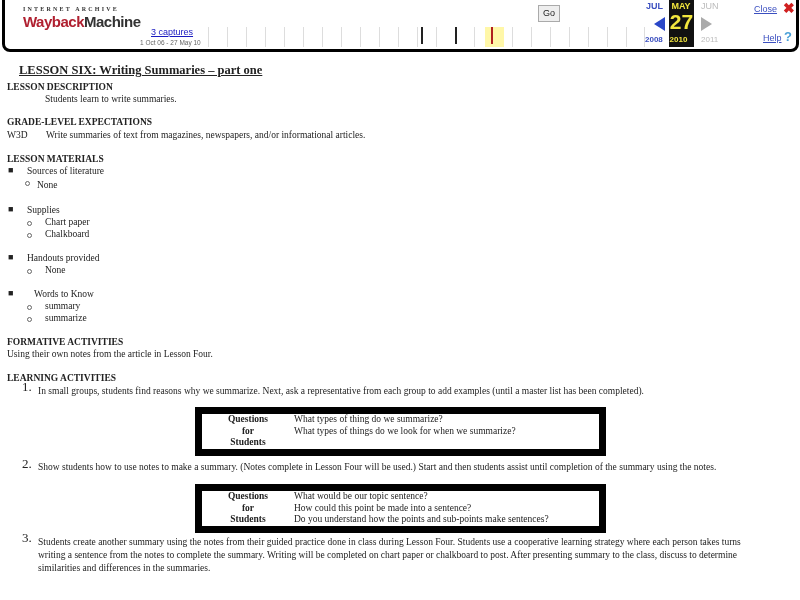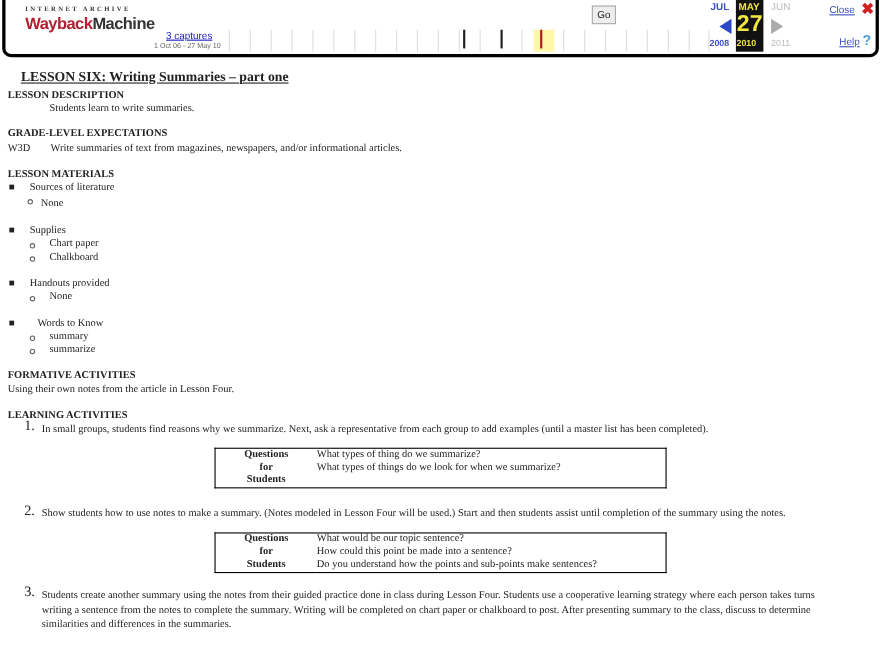--- a/index.html
+++ b/index.html
@@ -37,21 +37,21 @@
 
   
   #doc { position:absolute; left:7px; top:51px; width:785px; font-size:9.5px; line-height:12px; }
   .title { font-size:12.5px; font-weight:bold; text-decoration:underline; margin:12px; line-height:15px; }
   .h { font-weight:bold; font-size:9.5px; margin:0; }
   .p { margin:0; }
   .abs { position:absolute; }
   .bullet { position:absolute; font-size:9px; }
   .circ { position:absolute; width:3px; height:3px; border:1px solid #666; border-radius:50%; }
   .num { position:absolute; font-size:13px; }
-  table.q { position:absolute; border-collapse:collapse; border:1px solid #000000; font-size:9.5px; line-height:11.5px; }
+  table.q { position:absolute; border-collapse:collapse; border:7px solid #000000; font-size:9.5px; line-height:11.5px; }
   table.q td { padding:0; vertical-align:top; }
   td.qlabel { width:92px; text-align:center; font-weight:bold; padding-top:1px; }
   td.qtext { padding-left:3px; padding-top:1px; }
 </style>
 </head>
 <body>
 
 <div id="wm">
   <div class="wm-logo-top">INTERNET ARCHIVE</div>
   <div class="wm-logo">
@@ -160,21 +160,21 @@
       </td>
       <td class="qtext">
         <div>What types of thing do we summarize?</div>
         <div>What types of things do we look for when we summarize?</div>
       </td>
     </tr>
   </tbody>
     </table>
 
   <div class="num" style="left:15px; top:407px;">2.</div>
-  <div class="abs p" style="left:31px; top:410px;">Show students how to use notes to make a summary. (Notes modeled in Lesson Four will be used.) Start and then students assist until completion of the summary using the notes.</div>
+  <div class="abs p" style="left:31px; top:410px;">Show students how to use notes to make a summary. (Notes complete in Lesson Four will be used.) Start and then students assist until completion of the summary using the notes.</div>
   <table class="q" style="left:188px; top:433px; width:411px;">
     <tbody>
         <tr>
       <td class="qlabel">
         <div>Questions</div>
         <div>for</div>
         <div>Students</div>
       </td>
       <td class="qtext">
         <div>What would be our topic sentence?</div>

